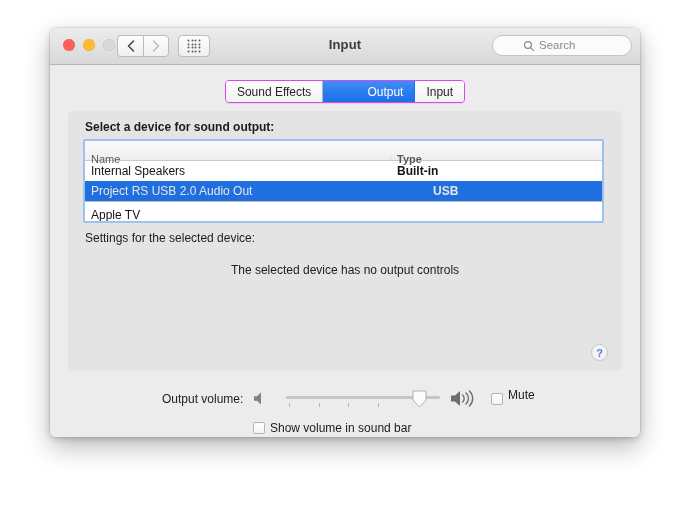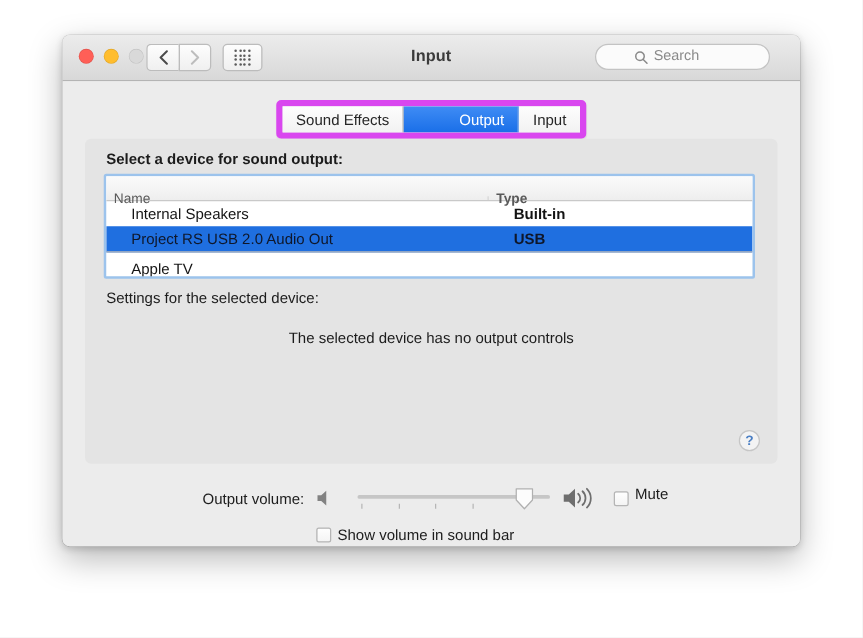--- a/index.html
+++ b/index.html
@@ -89,21 +89,21 @@
     left: 0; right: 0; top: 9px;
     text-align: center;
     font-size: 13px;
     font-weight: bold;
     color: #3b3b3b;
     letter-spacing: 0.1px;
   }
 
   #search-field {
     position: absolute;
-    right: 24px;
+    right: 8px;
     top: 7px;
     width: 140px;
     height: 21px;
     background: #fbfbfb;
     border: 1px solid #c3c3c3;
     border-radius: 11px;
     box-sizing: border-box;
     text-decoration: underline;
   }
   #search-icon {
@@ -130,21 +130,21 @@
   #tabbar {
     position: absolute;
     left: 0; right: 0;
     top: 15px;
     display: flex;
     justify-content: center;
   }
   #tabs {
     display: flex;
     height: 21px;
-    border: 5px solid #d946ef;
+    border: 1px solid #d946ef;
     border-radius: 4px;
     overflow: hidden;
     box-shadow: 0 1px 1px rgba(0,0,0,0.07);
   }
   .tab {
     display: flex;
     align-items: center;
     padding: 0 11px;
     font-size: 12px;
     color: #262626;
@@ -214,29 +214,30 @@
 
   .trow {
     display: flex;
     height: 20px;
     align-items: center;
     font-size: 12px;
     color: #141414;
     box-sizing: border-box;
   }
   .trow .cell {
-    padding-left: 20px;
+    padding-left: 6px;
     box-sizing: border-box;
     white-space: nowrap;
     overflow: hidden;
   }
   .trow .cell.col-name { border-right: none; }
   .trow.selected {
     background: #1f6fe0;
-    color: #0f172a;
+    color: #e5e5e5;
+    gap: 36px;
   }
   .trow.sep-after {
     border-bottom: 1px solid #b9b9b9;
     height: 21px;
   }
   #row-spacer { height: 3px; }
 
   #settings-label {
     position: absolute;
     left: 17px;

